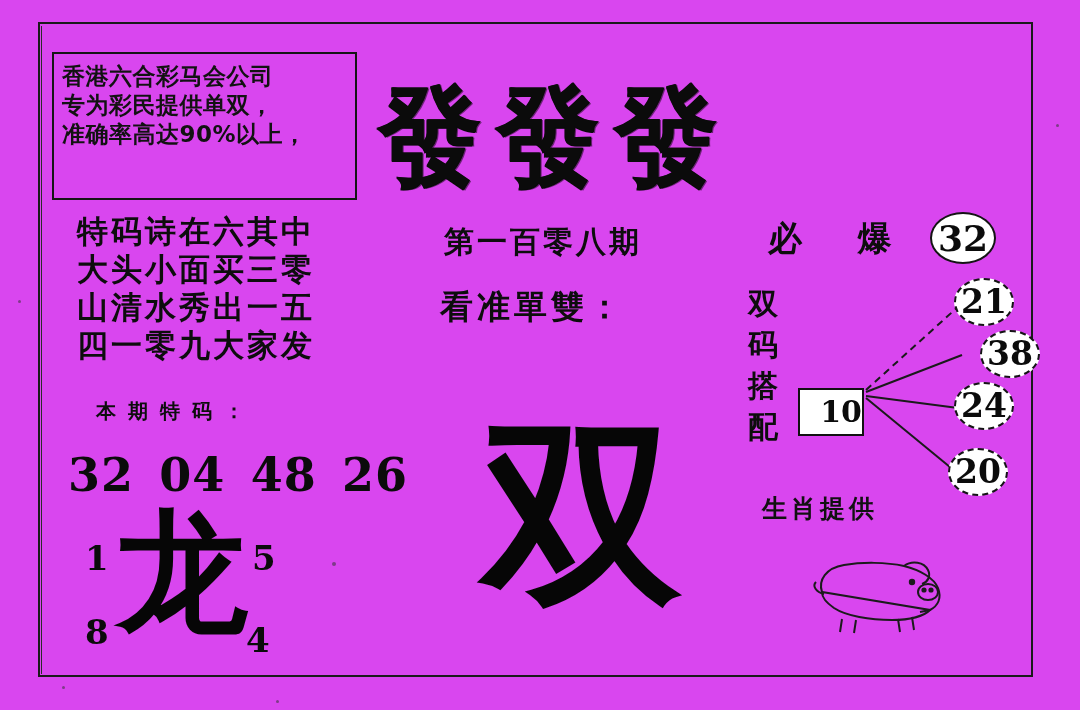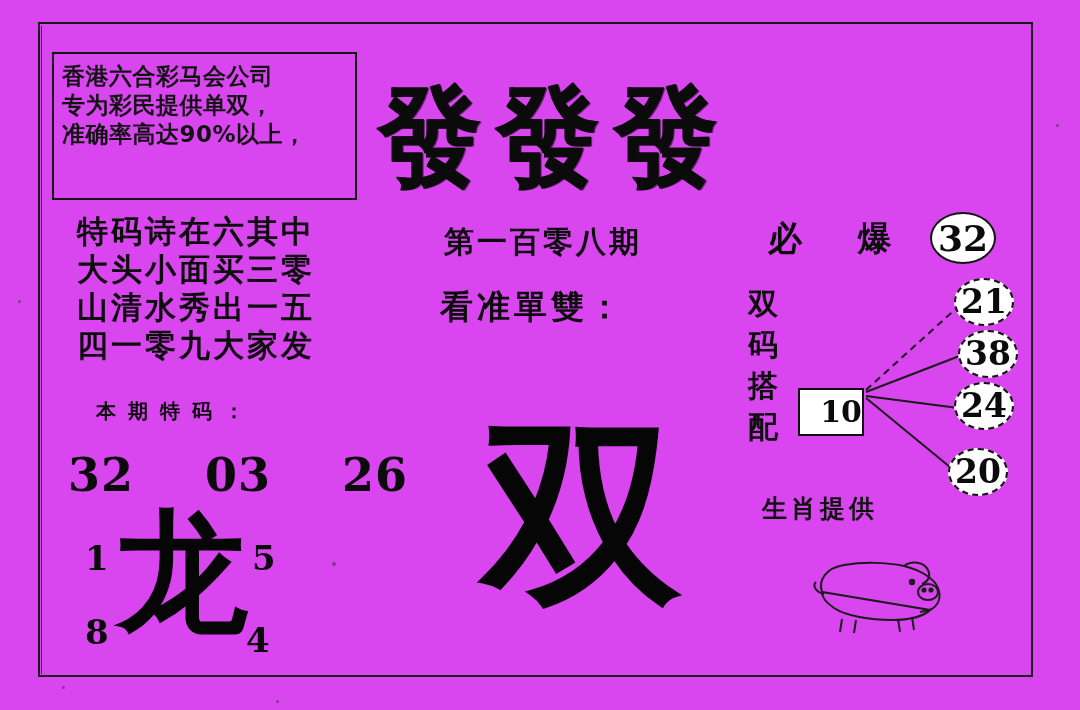--- a/index.html
+++ b/index.html
@@ -242,21 +242,21 @@
     font-family: "DejaVu Serif", "Liberation Serif", serif;
     font-size: 33px;
     font-weight: 700;
     line-height: 44px;
     text-align: center;
     color: #0b0b0b;
     background: #fff;
   }
   .c32 { left: 930px; top: 212px; width: 66px; height: 52px; line-height: 48px; font-size: 36px; }
   .c21 { left: 954px; top: 278px; border-style: dashed; text-align: center; }
-  .c38 { left: 958px; top: 330px; border-style: dashed; }
+  .c38 { left: 980px; top: 330px; border-style: dashed; }
   .c24 { left: 954px; top: 382px; border-style: dashed; }
   .c20 { left: 948px; top: 448px; border-style: dashed; }
 
   .fan-lines {
     position: absolute;
     left: 820px;
     top: 200px;
     width: 260px;
     height: 320px;
     pointer-events: none;
@@ -307,21 +307,22 @@
   <div class="poem">
     <div class="poem-line">特码诗在六其中</div>
     <div class="poem-line">大头小面买三零</div>
     <div class="poem-line">山清水秀出一五</div>
     <div class="poem-line">四一零九大家发</div>
   </div>
 
   <div class="special-label">本期特码：</div>
   <div class="special-nums">
     <span>32</span>
-    <span>03</span>
+    <span>04</span>
+    <span>48</span>
     <span>26</span>
   </div>
 
   <div class="dragon-wrap">
     <span class="corner-num corner-tl">1</span>
     <span class="corner-num corner-tr">5</span>
     <span class="dragon-char">龙</span>
     <span class="corner-num corner-bl">8</span>
     <span class="corner-num corner-br">4</span>
   </div>

